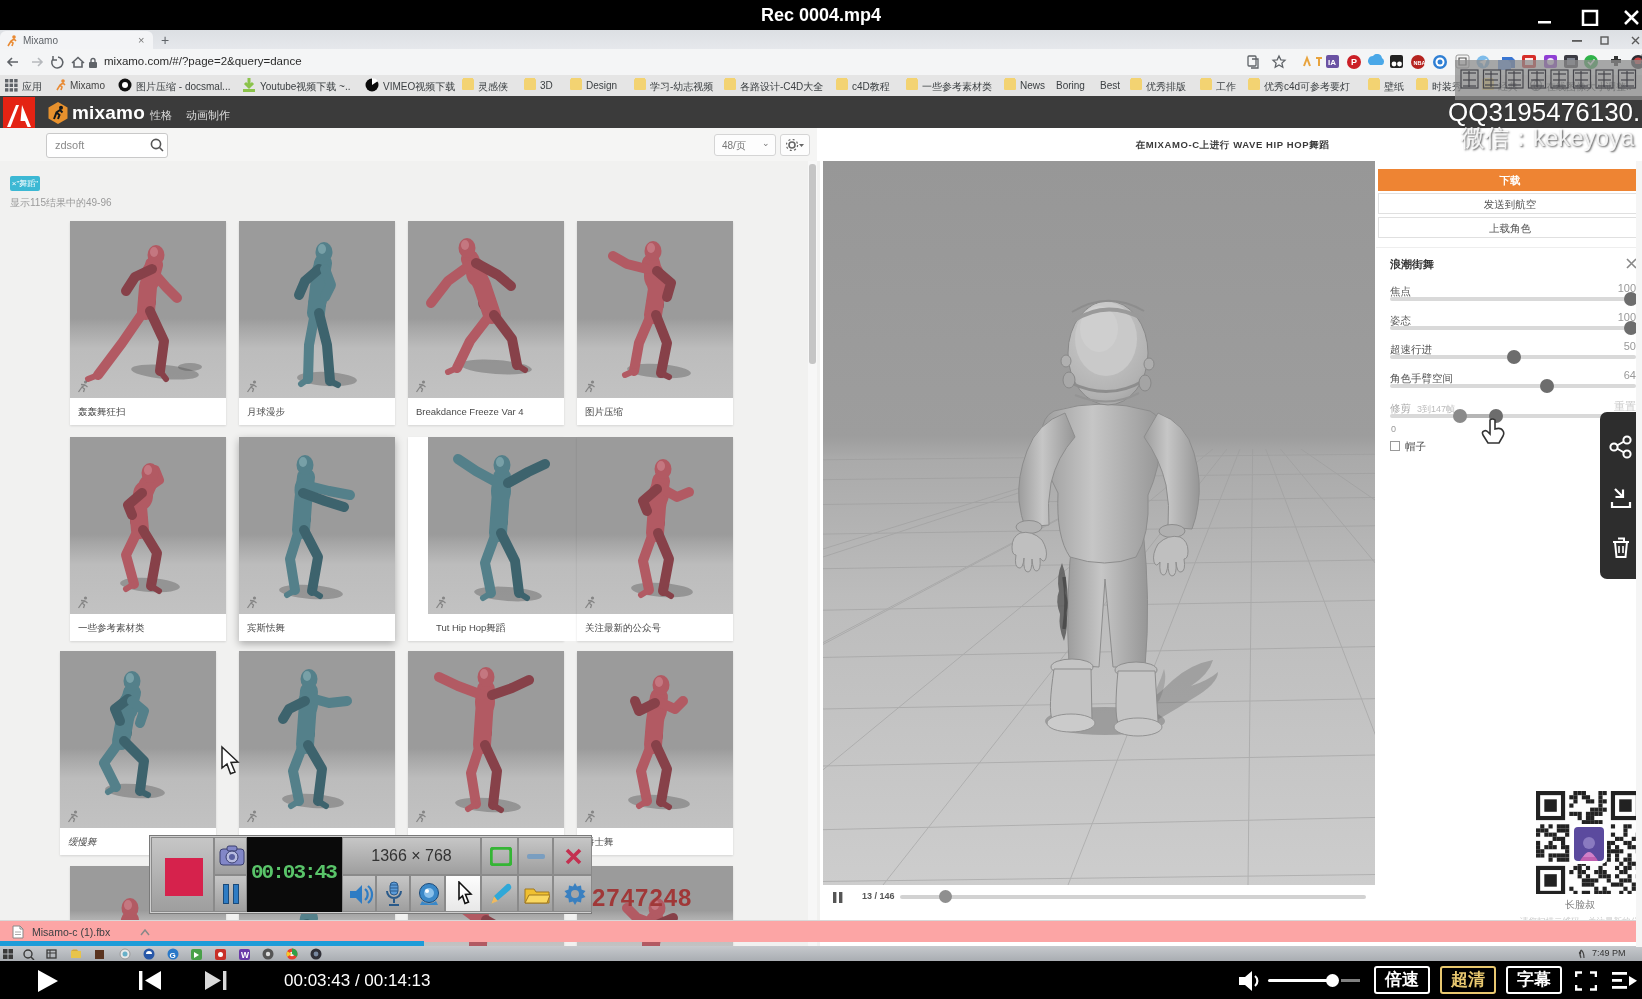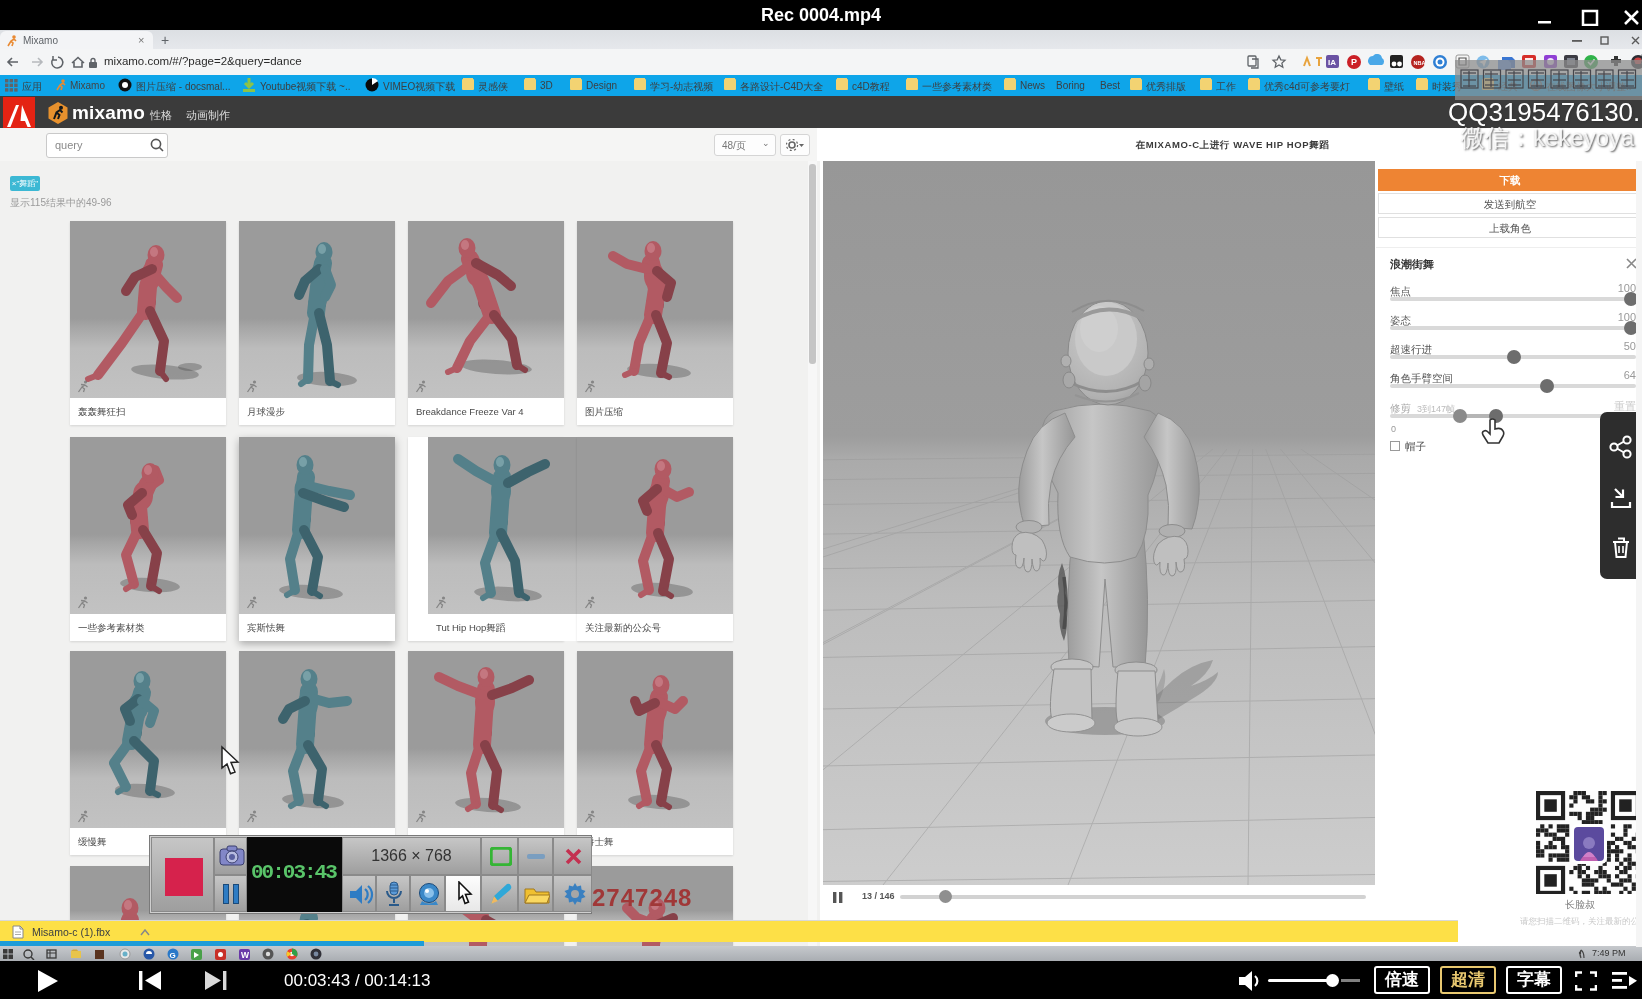--- a/index.html
+++ b/index.html
@@ -5,32 +5,32 @@
 .abs{position:absolute}
 #stage{position:relative;width:1642px;height:999px;background:#000}
 
 #titlebar{left:0;top:0;width:1642px;height:30px;background:#000}
 #titlebar .t{position:absolute;left:0;right:0;top:5px;text-align:center;color:#fff;font-size:18px;font-weight:bold}
 .winbtn{position:absolute;color:#fff}
 
 #tabstrip{left:0;top:30px;width:1642px;height:19px;background:linear-gradient(#dcdfe3,#e6e8ec)}
 #tab{position:absolute;left:0;top:1px;width:153px;height:18px;background:#f3f4f6;border-radius:6px 6px 0 0}
 #addrrow{left:0;top:49px;width:1642px;height:26px;background:#f4f5f6}
-#bookrow{left:0;top:75px;width:1642px;height:21px;background:#0ea5e9}
+#bookrow{left:0;top:75px;width:1642px;height:21px;background:#e5e5e5}
 
 #mxhead{left:0;top:96px;width:1642px;height:32px;background:#3b3b3b}
 #adobe{left:3px;top:97px;width:32px;height:45px;background:#e42313}
 
 #searchrow{left:0;top:128px;width:1642px;height:33px;background:#f5f5f4}
 #rightcol{left:817px;top:128px;width:825px;height:819px;background:#fff}
 #leftlist{left:0;top:161px;width:820px;height:786px;background:#f1f1f0}
 #viewport{left:823px;top:161px;width:552px;height:724px;background:linear-gradient(#949494 0%,#979797 30%,#a8a8a8 48%,#c0c0c0 62%,#cbcbcb 80%,#d3d3d3 100%)}
 #vpbar{left:823px;top:885px;width:552px;height:25px;background:#fff}
 
-#dlshelf{left:0;top:920px;width:1458px;height:22px;background:#fde047;border-top:1px solid #d8d8d8}
+#dlshelf{left:0;top:920px;width:1642px;height:22px;background:#fca5a5;border-top:1px solid #d8d8d8}
 #blueline{left:0;top:941px;width:424px;height:5px;background:#1e9cd8}
 #taskbar{left:0;top:946px;width:1642px;height:15px;background:linear-gradient(#c6c9cd,#a9adb2)}
 #playerbar{left:0;top:961px;width:1642px;height:38px;background:#000}
 .pbtn{position:absolute;border:2px solid #fff;border-radius:3px;color:#fff;font-size:17px;font-weight:bold;text-align:center;line-height:24px;height:28px;width:56px;top:5px}
 .bm{position:absolute;top:5px;font-size:10px;color:#3c4043;white-space:nowrap}
 .fold{position:absolute;top:4px;width:12px;height:11px;background:#f3d372;border-radius:1px;box-shadow:0 -2px 0 -1px #f3d372}
 .card{position:absolute;width:156px;background:#fff;box-shadow:0 1px 2px rgba(0,0,0,.12)}
 .thumb{position:relative;width:156px;height:177px;background:linear-gradient(#9b9b9b 0%,#9b9b9b 55%,#a6a6a6 60%,#bcbcbc 72%,#c2c2c2 100%);overflow:hidden}
 .cap{position:relative;width:156px;height:27px;background:#fff;font-size:9.5px;color:#4a4a4a;line-height:27px;padding-left:8px;white-space:nowrap;overflow:hidden}
 .runman{position:absolute;left:7px;bottom:5px;opacity:.55}
@@ -202,21 +202,21 @@
     <span class="abs" style="left:186px;top:108px;color:#ddd;font-size:11px">动画制作</span>
   <div class="abs" id="adobe">
     <svg width="32" height="45" viewBox="0 0 32 45">
         <path d="M19 8 L28 30 H24.5 L22 24 H17.5 Z" fill="#fff"></path>
         <path d="M13 8 L4 30 H7.5 L16 8 Z" fill="#fff"></path>
         <text x="7" y="40" font-size="6" fill="#fff" font-weight="bold">Adobe</text>
       </svg>
   </div>
   <div class="abs" id="searchrow"></div>
     <span class="abs" style="left:46px;top:133px;width:122px;height:25px;background:#fff;border:1px solid #c9c9c9;border-radius:3px"></span>
-    <span class="abs" style="left:55px;top:139px;font-size:11px;color:#8a8a8a">query</span>
+    <span class="abs" style="left:55px;top:139px;font-size:11px;color:#8a8a8a">zdsoft</span>
     <svg class="abs" style="left:150px;top:138px" width="14" height="14">
       <circle cx="6" cy="6" r="4.6" fill="none" stroke="#555" stroke-width="1.6"></circle>
       <path d="M9.5 9.5 L13 13" stroke="#555" stroke-width="1.6"></path>
     </svg>
     <span class="abs" style="left:714px;top:134px;width:62px;height:22px;background:#fdfdfd;border:1px solid #d5d5d5;border-radius:3px"></span>
     <span class="abs" style="left:722px;top:139px;font-size:10px;color:#777">48/页</span>
     <span class="abs" style="left:762px;top:138px;font-size:9px;color:#777">⌄</span>
     <span class="abs" style="left:780px;top:134px;width:30px;height:22px;background:#fdfdfd;border:1px solid #d5d5d5;border-radius:3px"></span>
     <svg class="abs" style="left:786px;top:139px" width="18" height="12">
       <circle cx="6" cy="6" r="3" fill="none" stroke="#666" stroke-width="1.6"></circle>
@@ -408,21 +408,21 @@
           <ellipse cx="86" cy="32" rx="8.5" ry="10" fill="#b25a63"></ellipse>
           <ellipse cx="84" cy="29" rx="4" ry="5" fill="#d49099" opacity="0.55"></ellipse>
         </svg>
         <svg class="runman" width="13" height="13" viewBox="0 0 13 13">
           <circle cx="8.5" cy="2" r="1.6" fill="#555"></circle>
           <path d="M1.5 12 L5 7 L8 5 L10.5 7 M5 7 L7.5 9 L6.5 12 M8 5 L4 4.5" stroke="#555" stroke-width="1.3" fill="none"></path>
         </svg>
       </div>
       <div class="cap">关注最新的公众号</div>
     </div>
-<div class="card" style="left:70px;top:651px;">
+<div class="card" style="left:60px;top:651px;font-style:italic;">
       <div class="thumb" style="height:177px">
         <svg style="position:absolute;left:0;top:0" width="156" height="177" viewBox="0 0 156 177">
           <ellipse cx="75" cy="140" rx="30" ry="7" transform="rotate(4 75 140)" fill="rgba(80,80,80,0.38)"></ellipse>
           <ellipse cx="68.5" cy="55.0" rx="10" ry="14" fill="#54808a"></ellipse>
           <ellipse cx="63.0" cy="81.0" rx="9" ry="10" fill="#3d636d"></ellipse>
           <path d="M72 42 L65 68 L61 90" stroke="#54808a" stroke-width="18" fill="none" stroke-linecap="round" stroke-linejoin="round"></path>
           <path d="M68 48 L55 58 L60 70" stroke="#3d636d" stroke-width="10" fill="none" stroke-linecap="round" stroke-linejoin="round"></path>
           <path d="M72 50 L84 60 L80 72" stroke="#54808a" stroke-width="10" fill="none" stroke-linecap="round" stroke-linejoin="round"></path>
           <path d="M60 90 L44 112 L56 136" stroke="#54808a" stroke-width="10" fill="none" stroke-linecap="round" stroke-linejoin="round"></path>
           <path d="M64 90 L84 110 L80 140" stroke="#3d636d" stroke-width="10" fill="none" stroke-linecap="round" stroke-linejoin="round"></path>

